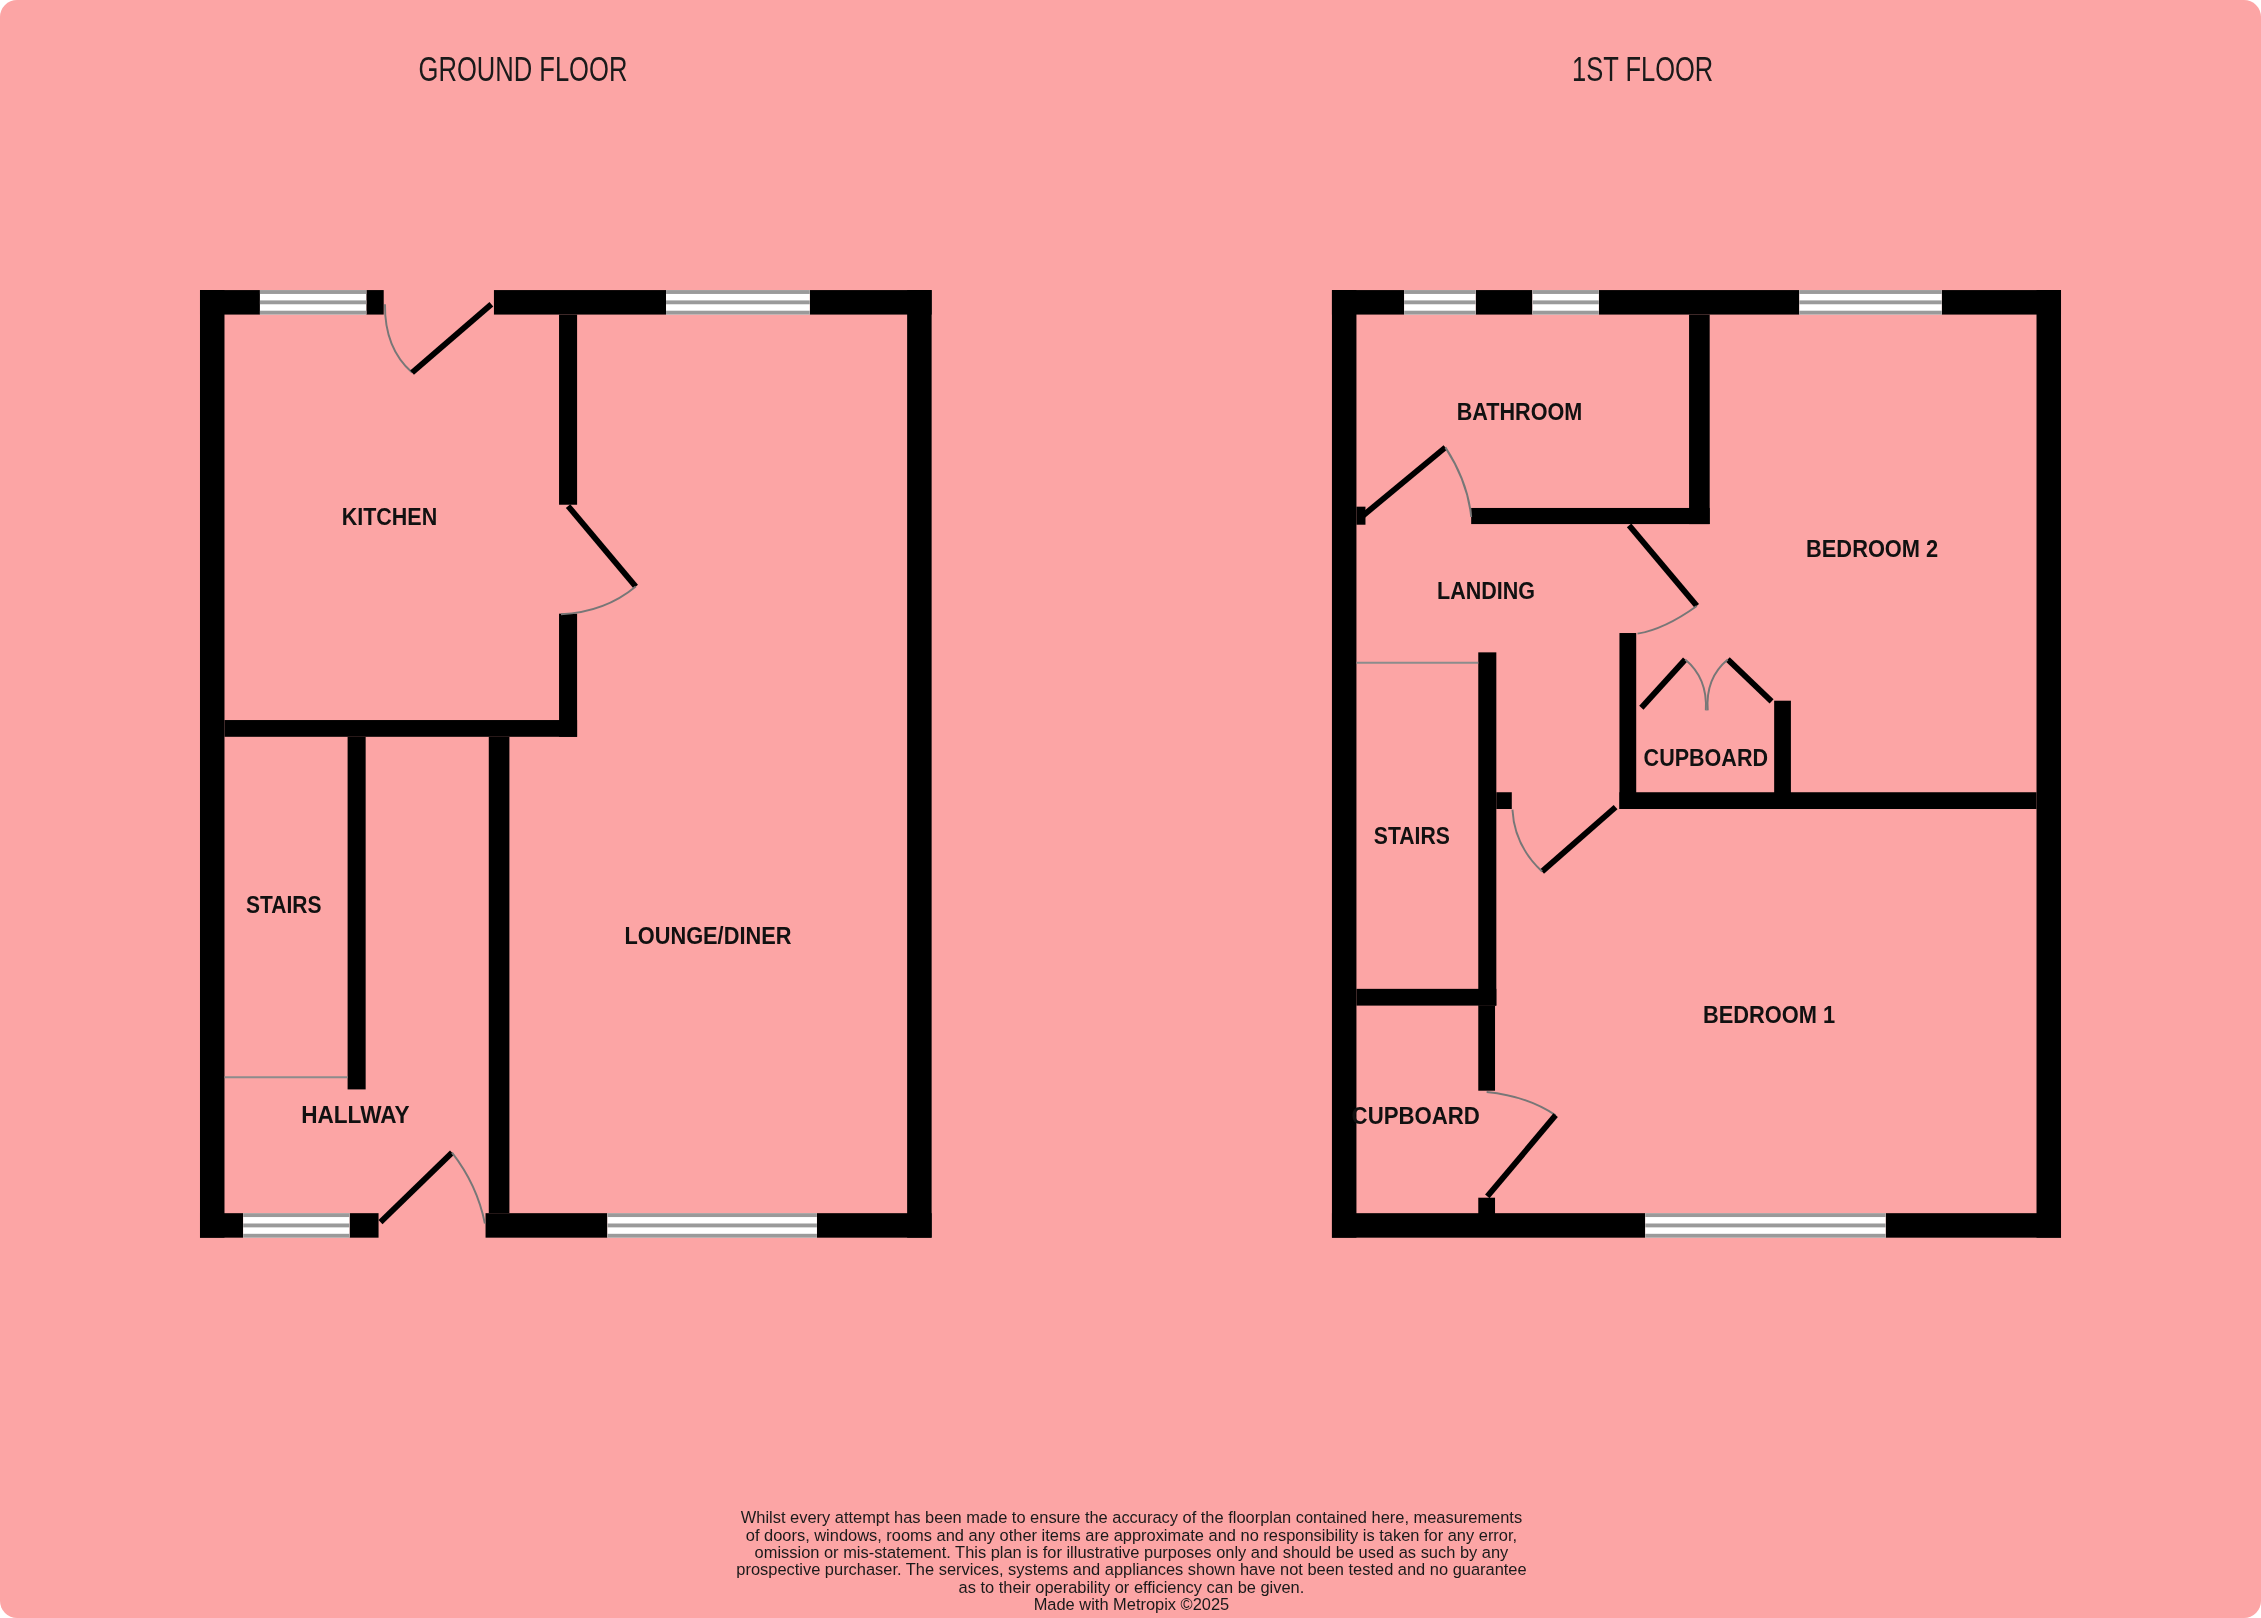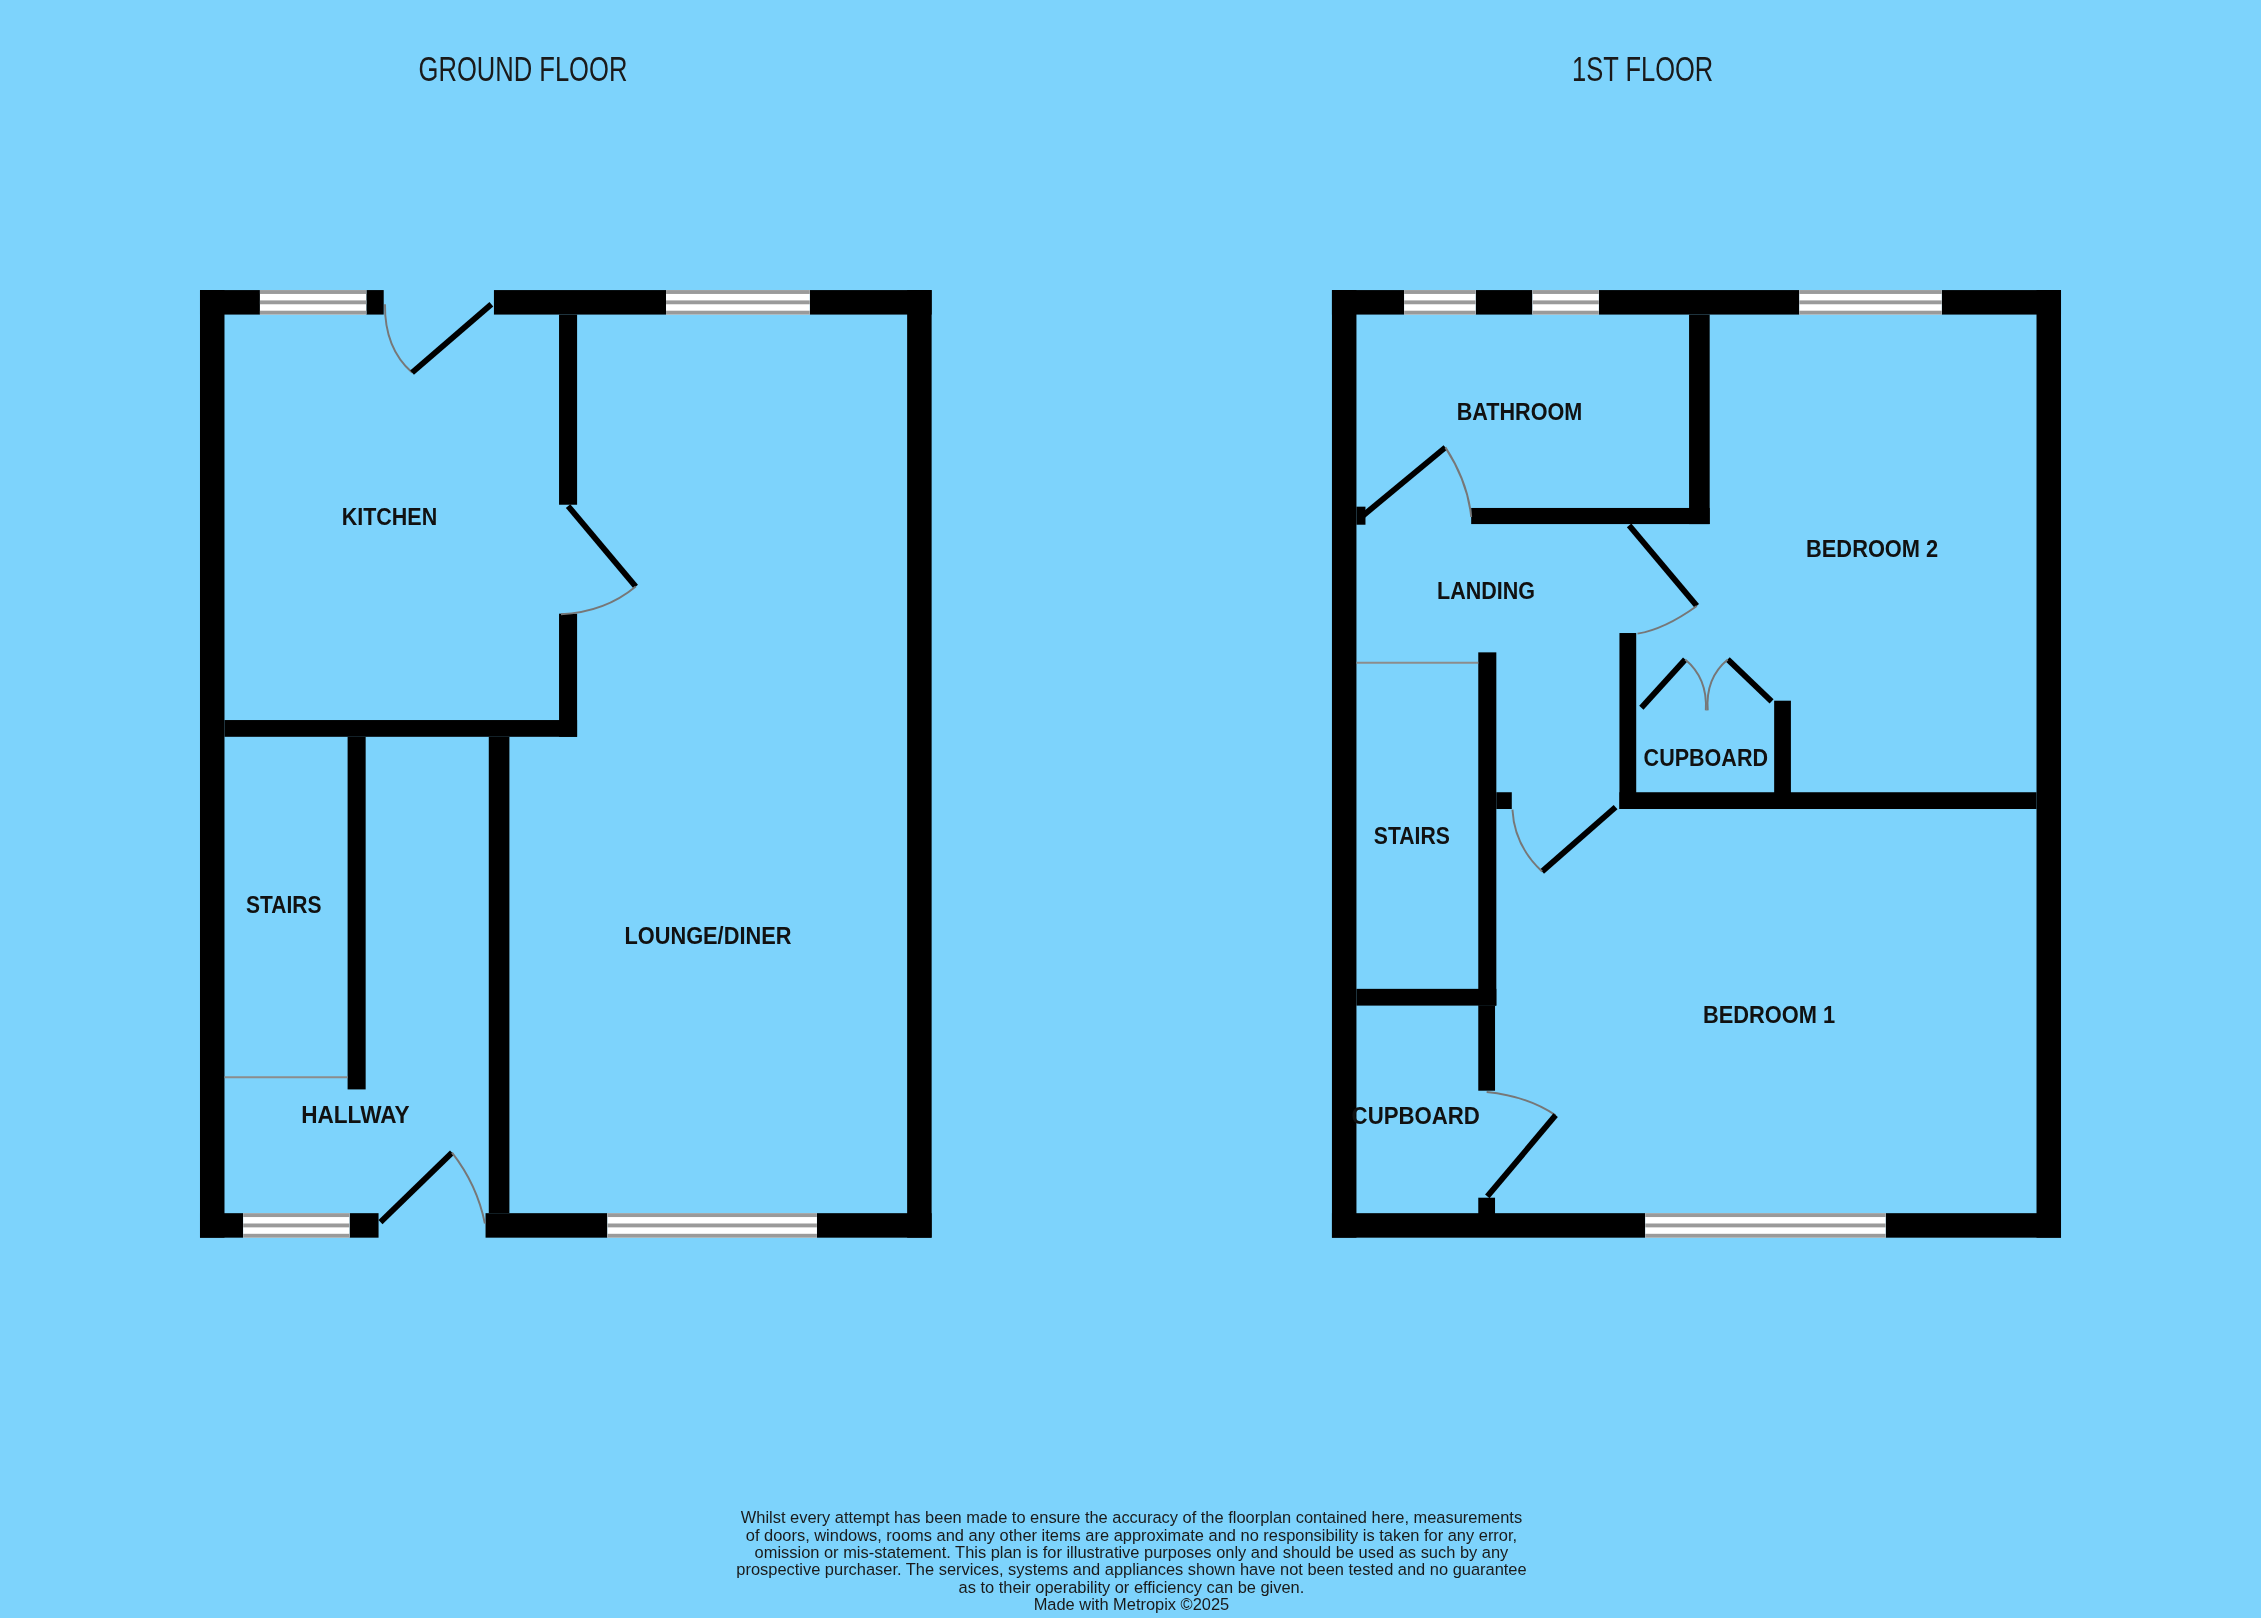--- a/index.html
+++ b/index.html
@@ -1,22 +1,23 @@
 <!DOCTYPE html>
 <html style="font-size:10.3px"><head>
 <meta charset="utf-8">
 <title>Floorplan</title>
 <style>
   html, body { margin: 0; padding: 0; background: #ffffff; }
   .page {
     position: relative;
     width: 2261px;
     height: 1618px;
-    background: #7dd3fc;
-    font-family: "Liberation Sans", "DejaVu Sans", sans-serif;
+    background: #fca5a5;
+    font-family: "Liberation Sans", "DejaVu Sans", sans-serif;
+    border-radius: 17px;
   }
   svg { display: block; width: 2261px; height: 1618px; }
   .room-label {
     font-family: "Liberation Sans", "DejaVu Sans", sans-serif;
     font-weight: 700;
     font-size: 38px;
     fill: #111111;
   }
   .floor-title {
     font-family: "Liberation Sans", "DejaVu Sans", sans-serif;

